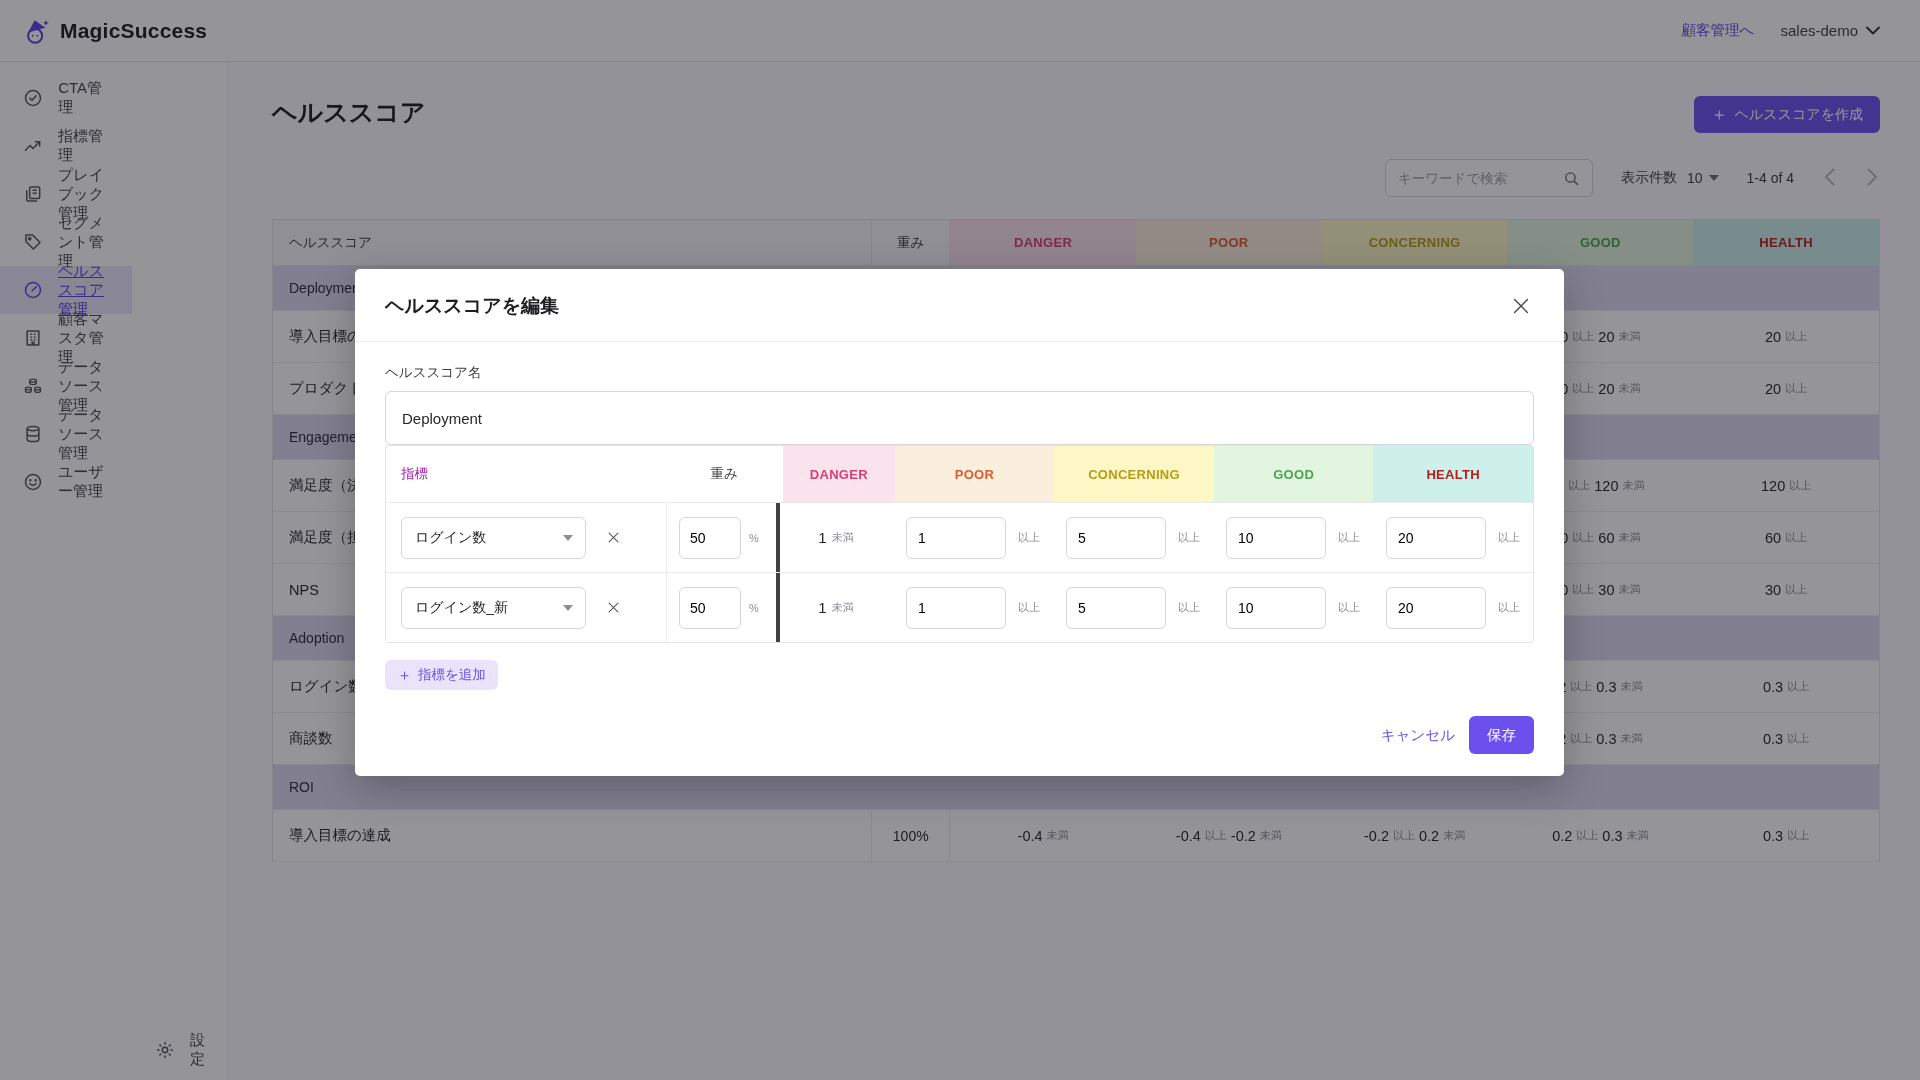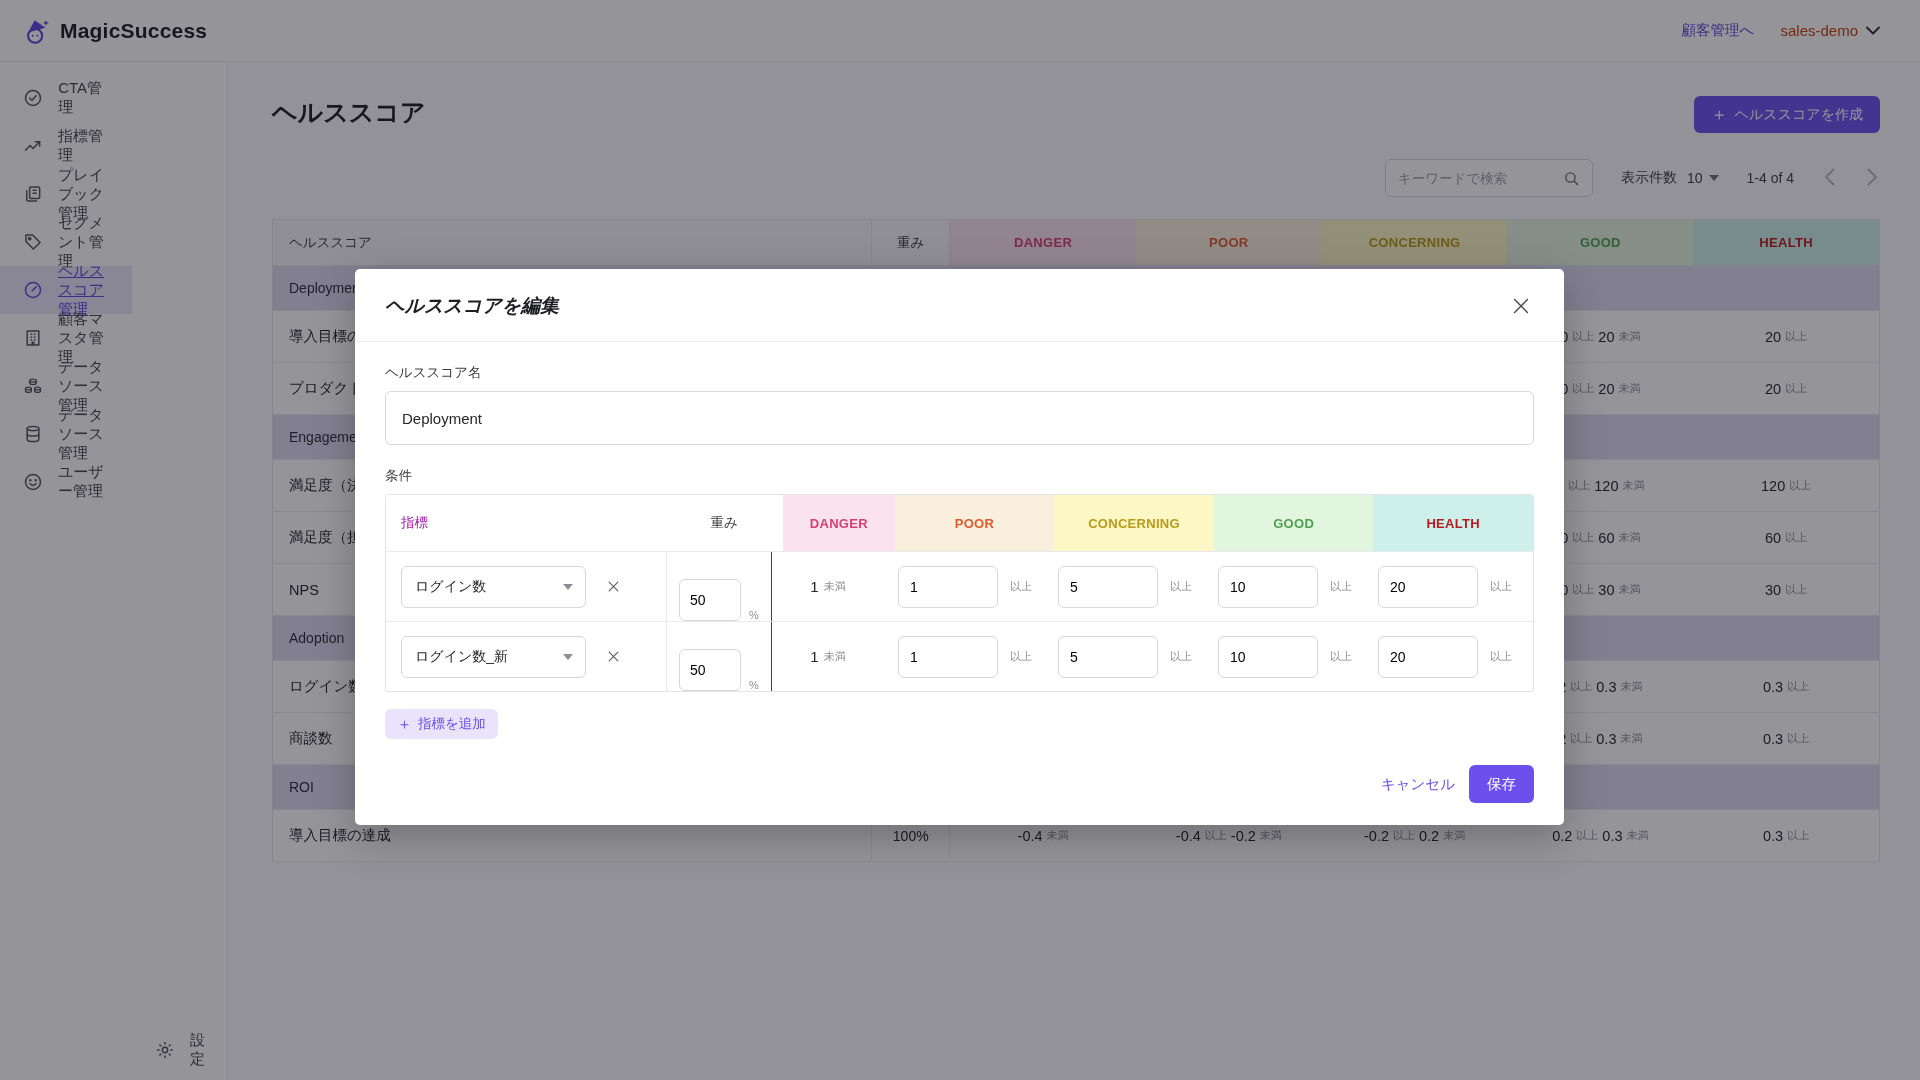--- a/index.html
+++ b/index.html
@@ -7,21 +7,21 @@
     font-family:"Liberation Sans","DejaVu Sans",sans-serif; background:#fcfcfd; color:#26262c; }
 
   
   .topbar { position:fixed; top:0; left:0; right:0; height:62px; background:#fff;
     border-bottom:1px solid #e8e8ec; display:flex; align-items:center; justify-content:space-between;
     padding:0 40px 0 22px; z-index:3; }
   .logo { display:flex; align-items:center; gap:8px; }
   .logo-name { font-size:21px; font-weight:bold; letter-spacing:.2px; color:#1d1d24; }
   .topbar-right { display:flex; align-items:center; gap:26px; }
   .cust-link { color:#5b44e0; font-size:14.5px; text-decoration:none; cursor:pointer; }
-  .account { display:flex; align-items:center; gap:8px; font-size:15px; color:#c2410c; cursor:pointer; }
+  .account { display:flex; align-items:center; gap:8px; font-size:15px; color:#404040; cursor:pointer; }
 
   
   .sidebar { position:fixed; top:62px; left:0; bottom:0; width:228px; background:#fff;
     border-right:1px solid #e8e8ec; display:flex; padding-top:12px; z-index:2; }
   .side-item { display:flex; align-items:center; gap:15px; height:48px; padding:0 20px 0 23px;
     font-size:15px; color:#45454e; cursor:pointer; }
   .side-item .s-ic { width:22px; height:22px; display:flex; align-items:center; justify-content:center; color:#55555e; }
   .side-item.active { background:#e9e5f9; color:#5b44e0;text-decoration:underline; }
   .side-item.active .s-ic { color:#5b44e0; }
   .side-settings { margin-top:auto; margin-bottom:6px; }
@@ -66,21 +66,21 @@
   .bg-poor { background:#f9efdc; color:#dc5c30; }
   .bg-concerning { background:#fcf7c5; color:#b99b17; }
   .bg-good { background:#e2f5df; color:#4da150; }
   .bg-health { background:#cdf0ea; color:#b91c1c; }
 
   
   .overlay { position:fixed; inset:0; background:rgba(20,18,28,.45); z-index:10; }
   .modal { position:fixed; left:355px; top:269px; width:1209px; background:#fff; border-radius:5px;
     z-index:11; box-shadow:0 12px 40px rgba(0,0,0,.25); }
   .m-head { display:flex; align-items:flex-start; justify-content:space-between; padding:24px 30px 22px;
-    border-bottom:1px solid #ececf0;font-style:italic; }
+    border-bottom:1px solid #ececf0; }
   .m-title { font-size:19px; font-weight:bold; color:#1d1d24; }
   .m-close { background:none; border:none; cursor:pointer; color:#4a4a52; display:flex; padding:2px; }
   .m-body { padding:22px 30px 0; }
   .f-label { font-size:13.5px; color:#3c3c44; margin-bottom:9px; }
   .name-input { width:100%; height:54px; border:1px solid #d6d6dc; border-radius:6px; padding:0 16px;
     font-size:15px; font-family:inherit; color:#26262c; outline:none; }
   .cond-label { margin-top:22px; }
   .cond { border:1px solid #e4e4e8; border-radius:3px; overflow:hidden; }
   .mh { display:flex; height:56px; }
   .mh .mhc { display:flex; align-items:center; justify-content:center; font-size:13px; }
@@ -88,21 +88,21 @@
   .mh .mhc.weight { width:118px; color:#3c3c44; font-size:13.5px; }
   .mh .mhc.st { font-weight:bold; letter-spacing:.3px; }
   .mh .mhc.danger { width:112px; } .mh .mhc.poor,.mh .mhc.concerning,.mh .mhc.good,.mh .mhc.health { width:160px; }
   .mrow { display:flex; height:70px; border-top:1px solid #e9e9ee; }
   .mc { display:flex; align-items:center; }
   .mc.metric { width:280px; padding-left:15px; gap:18px; }
   .select { width:185px; height:42px; border:1px solid #d6d6dc; border-radius:6px; display:flex;
     align-items:center; justify-content:space-between; padding:0 12px 0 13px; font-size:14px; color:#26262c;
     cursor:pointer; background:#fff; }
   .xbtn { background:none; border:none; cursor:pointer; color:#5a5a63; display:flex; padding:2px; }
-  .mc.weight { width:106px; border-left:1px solid #e9e9ee; border-right:1px solid #404040; padding:0 12px; gap:8px;align-items:flex-end; }
+  .mc.weight { width:114px; border-left:1px solid #e9e9ee; border-right:4px solid #404040; padding:0 12px; gap:8px; }
   .mc.weight input { width:62px; height:42px; border:1px solid #d6d6dc; border-radius:6px; text-align:left;
     padding:0 10px; font-size:14px; font-family:inherit; outline:none; }
   .mc .unit { font-size:11px; color:#8d8d96; }
   .mc.danger { width:112px; justify-content:center; gap:5px; }
   .mc.danger .dn { font-size:15px; color:#26262c; }
   .mc.th { width:160px; justify-content:space-between; padding:0 12px 0 14px; }
   .mc.th input { width:100px; height:42px; border:1px solid #d6d6dc; border-radius:6px; padding:0 11px;
     font-size:14px; font-family:inherit; outline:none; }
   .btn-add { margin:17px 0 0; background:#e9e4fb; color:#6950e8; border:none; border-radius:6px;
     height:30px; padding:0 12px; font-size:13.5px; display:flex; align-items:center; gap:6px; cursor:pointer;
@@ -472,21 +472,20 @@
     <button class="m-close">
       <svg width="22" height="22" viewBox="0 0 24 24" fill="none" stroke="currentColor" stroke-width="1.6" stroke-linecap="round">
           <path d="M5 5l14 14M19 5L5 19"></path>
         </svg>
     </button>
   </div>
   <div class="m-body">
     <div class="f-label">ヘルススコア名</div>
     <input class="name-input" value="Deployment" style="">
 
-    <div class="f-label cond-label">条件</div>
     <div class="cond">
       <div class="mh">
         <div class="mhc metric">指標</div>
         <div class="mhc weight">重み</div>
         <div class="mhc st danger bg-danger">DANGER</div>
         <div class="mhc st poor bg-poor">POOR</div>
         <div class="mhc st concerning bg-concerning">CONCERNING</div>
         <div class="mhc st good bg-good">GOOD</div>
         <div class="mhc st health bg-health">HEALTH</div>
       </div>

